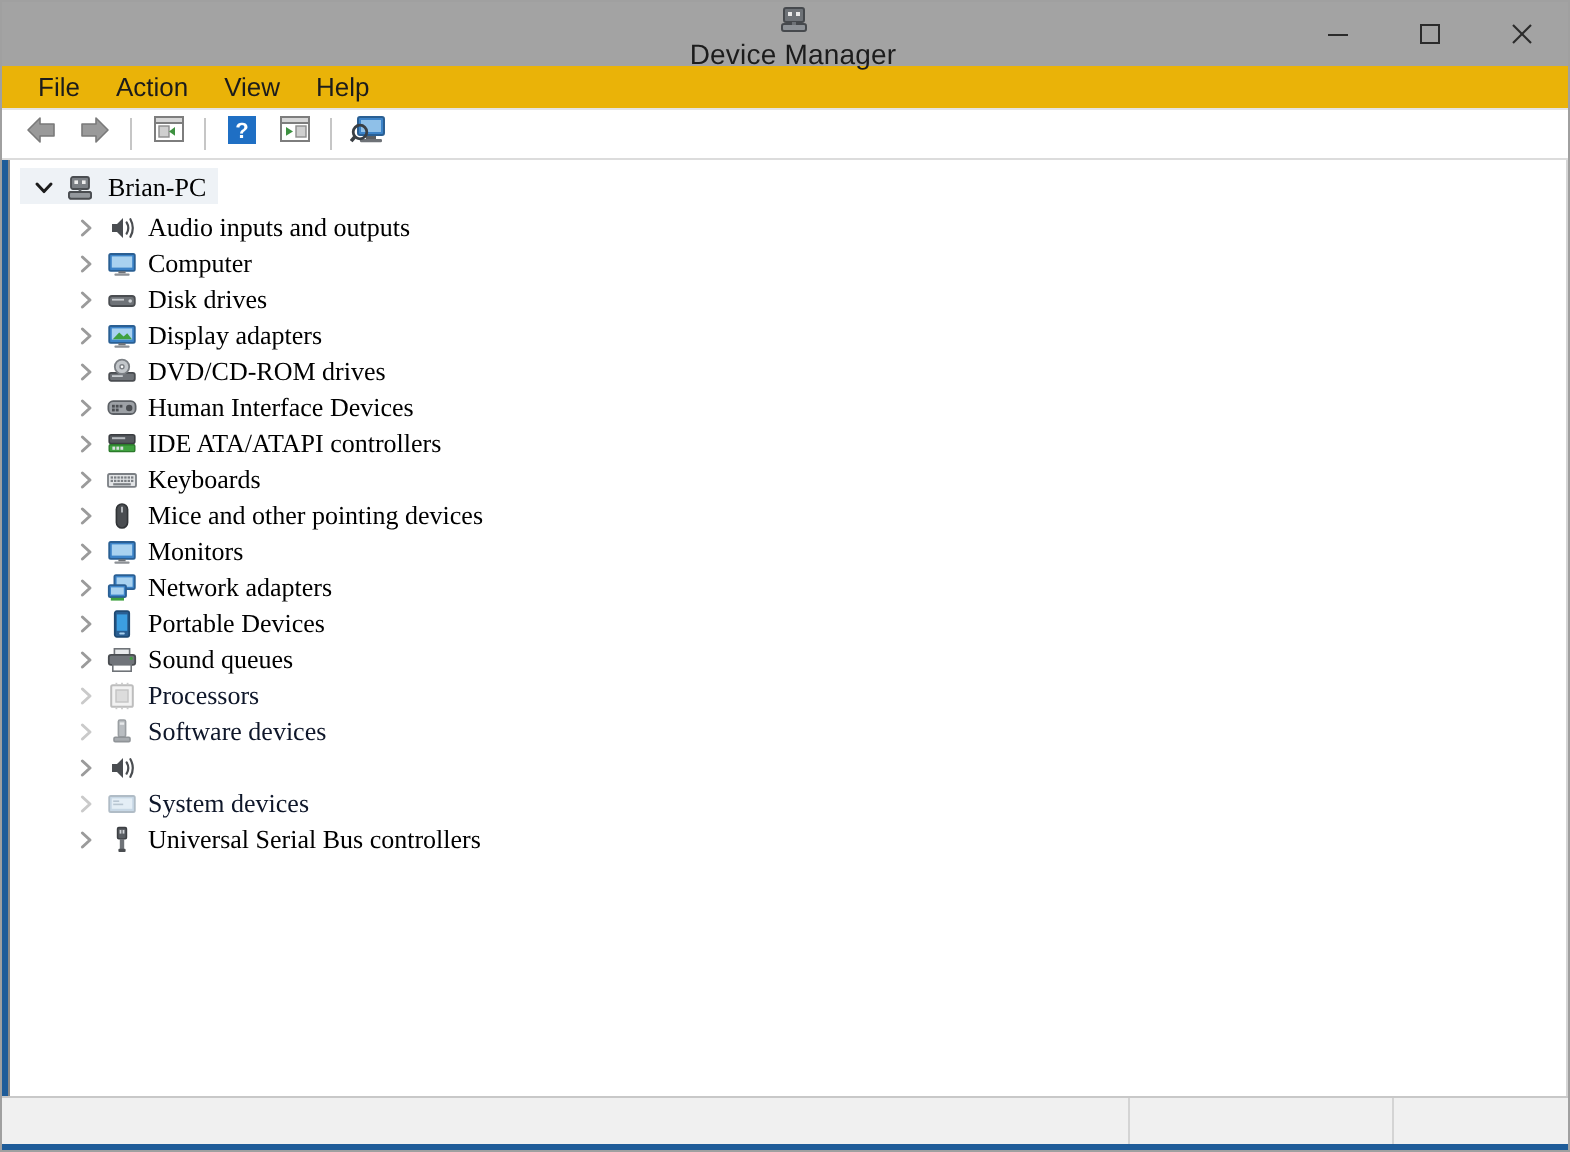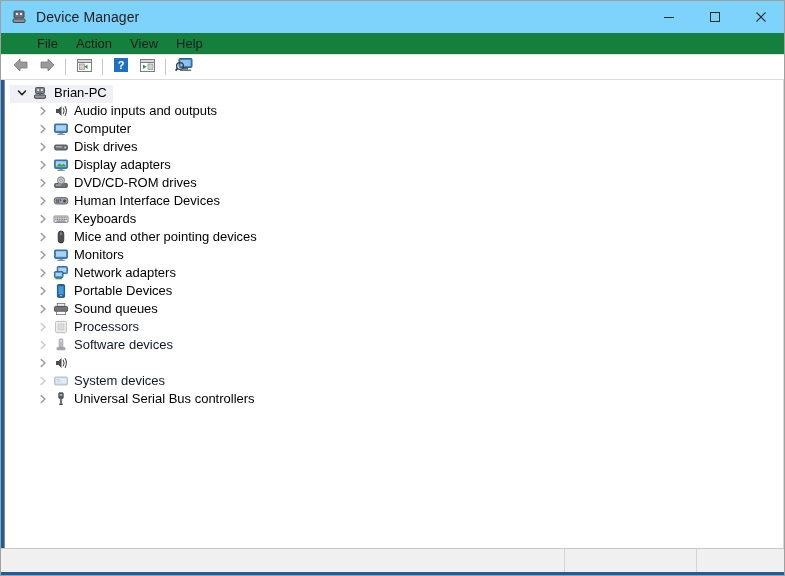--- a/index.html
+++ b/index.html
@@ -18,24 +18,25 @@
     background: #ffffff;
     border: 1px solid #a0a0a0;
     display: flex;
     flex-direction: column;
   }
 
   
   #titlebar {
     height: 32px;
     min-height: 32px;
-    background: #7dd3fc;
+    background: #a3a3a3;
     display: flex;
     align-items: center;
     position: relative;
+    flex-direction: column;
   }
   #title-icon {
     margin-left: 9px;
     width: 18px; height: 18px;
     position: relative;
     flex: 0 0 auto;
   }
   #title-text {
     margin-left: 8px;
     font-size: 14px;
@@ -54,24 +55,24 @@
     background: transparent;
     border: none;
     cursor: default;
   }
   .cap-btn svg { display: block; }
 
   
   #menubar {
     height: 22px;
     min-height: 22px;
-    background: #15803d;
+    background: #eab308;
     display: flex;
     align-items: flex-end;
-    padding-left: 27px;
+    padding-left: 9px;
     border-bottom: 1px solid #e4e4e4;
   }
   .menu-item {
     font-size: 13px;
     color: #1c1c1c;
     padding: 2px 9px 3px 9px;
     cursor: default;
     white-space: nowrap;
   }
 
@@ -113,23 +114,24 @@
   }
   #tree {
     position: absolute;
     left: 0; right: 0; top: 4px; bottom: 0;
     padding-left: 6px;
   }
 
   .row {
     height: 18px;
     display: flex;
-    align-items: flex-start;
+    align-items: flex-end;
     white-space: nowrap;
     cursor: default;
+    font-family: Liberation Serif, serif;
   }
   .row.root { padding-left: 4px; }
   .row.child { padding-left: 25px; }
 
   .chev {
     width: 16px; height: 16px;
     flex: 0 0 16px;
     display: flex; align-items: center; justify-content: center;
   }
   .ico {
@@ -420,20 +422,38 @@
               <rect x="4.9" y="6.4" width="1.4" height="1.4" fill="#4a4d51"></rect>
               <rect x="6.8" y="6.4" width="1.4" height="1.4" fill="#4a4d51"></rect>
               <rect x="3" y="8.3" width="1.4" height="1.4" fill="#4a4d51"></rect>
               <rect x="4.9" y="8.3" width="1.4" height="1.4" fill="#4a4d51"></rect>
               <circle cx="11.6" cy="8" r="1.6" fill="#4a4d51"></circle>
             </svg>
         </span>
         <span class="lbl">Human Interface Devices</span>
       </div>
 
+      <div class="row child">
+        <span class="chev">
+          <svg width="10" height="10" viewBox="0 0 10 10">
+              <path d="M3.2 1.5 L7 5 L3.2 8.5" fill="none" stroke="#9b9b9b" stroke-width="1.5" stroke-linecap="round" stroke-linejoin="round"></path>
+            </svg>
+        </span>
+        <span class="ico">
+          <svg width="16" height="16" viewBox="0 0 16 16">
+              <rect x="1.6" y="3.4" width="12.8" height="4.4" rx="1" fill="#55595e" stroke="#3a3d41" stroke-width="0.8"></rect>
+              <rect x="3" y="4.6" width="6.6" height="1" fill="#b9bdc1"></rect>
+              <rect x="1.6" y="8.4" width="12.8" height="3.4" rx="0.6" fill="#3fa13f" stroke="#2b7a2b" stroke-width="0.7"></rect>
+              <rect x="3.2" y="9.3" width="1.4" height="1.6" fill="#d9dde1"></rect>
+              <rect x="5.2" y="9.3" width="1.4" height="1.6" fill="#d9dde1"></rect>
+              <rect x="7.2" y="9.3" width="1.4" height="1.6" fill="#d9dde1"></rect>
+            </svg>
+        </span>
+        <span class="lbl">IDE ATA/ATAPI controllers</span>
+      </div>
 
       <div class="row child">
         <span class="chev">
           <svg width="10" height="10" viewBox="0 0 10 10">
               <path d="M3.2 1.5 L7 5 L3.2 8.5" fill="none" stroke="#9b9b9b" stroke-width="1.5" stroke-linecap="round" stroke-linejoin="round"></path>
             </svg>
         </span>
         <span class="ico">
           <svg width="16" height="16" viewBox="0 0 16 16">
               <rect x="1" y="5" width="14" height="6.4" rx="0.8" fill="#e2e4e6" stroke="#7b7f84" stroke-width="0.9"></rect>

